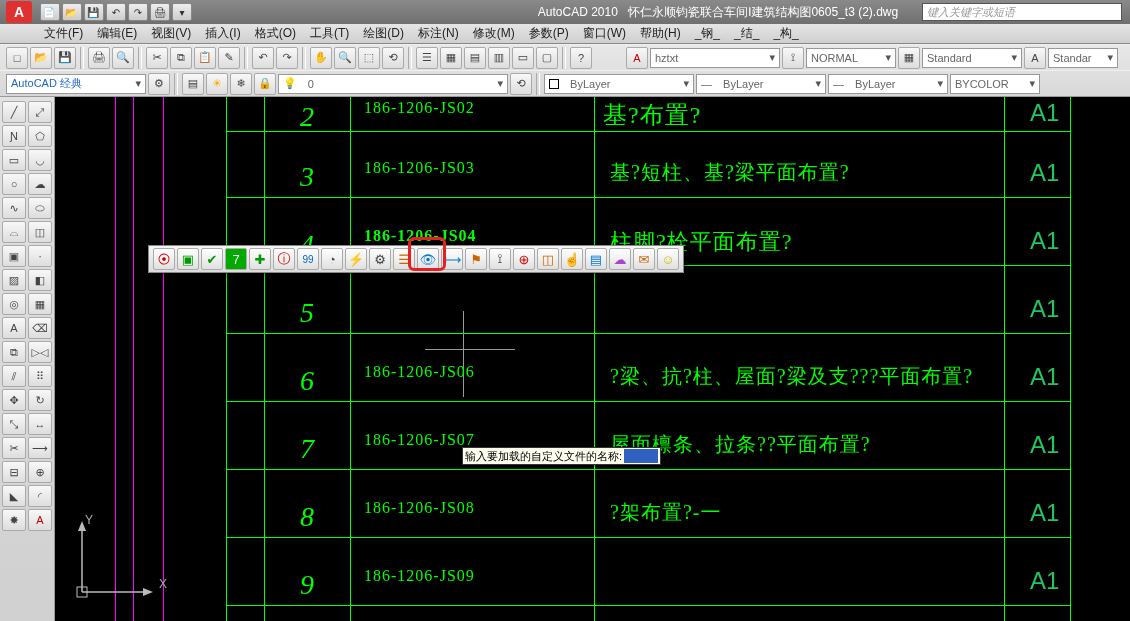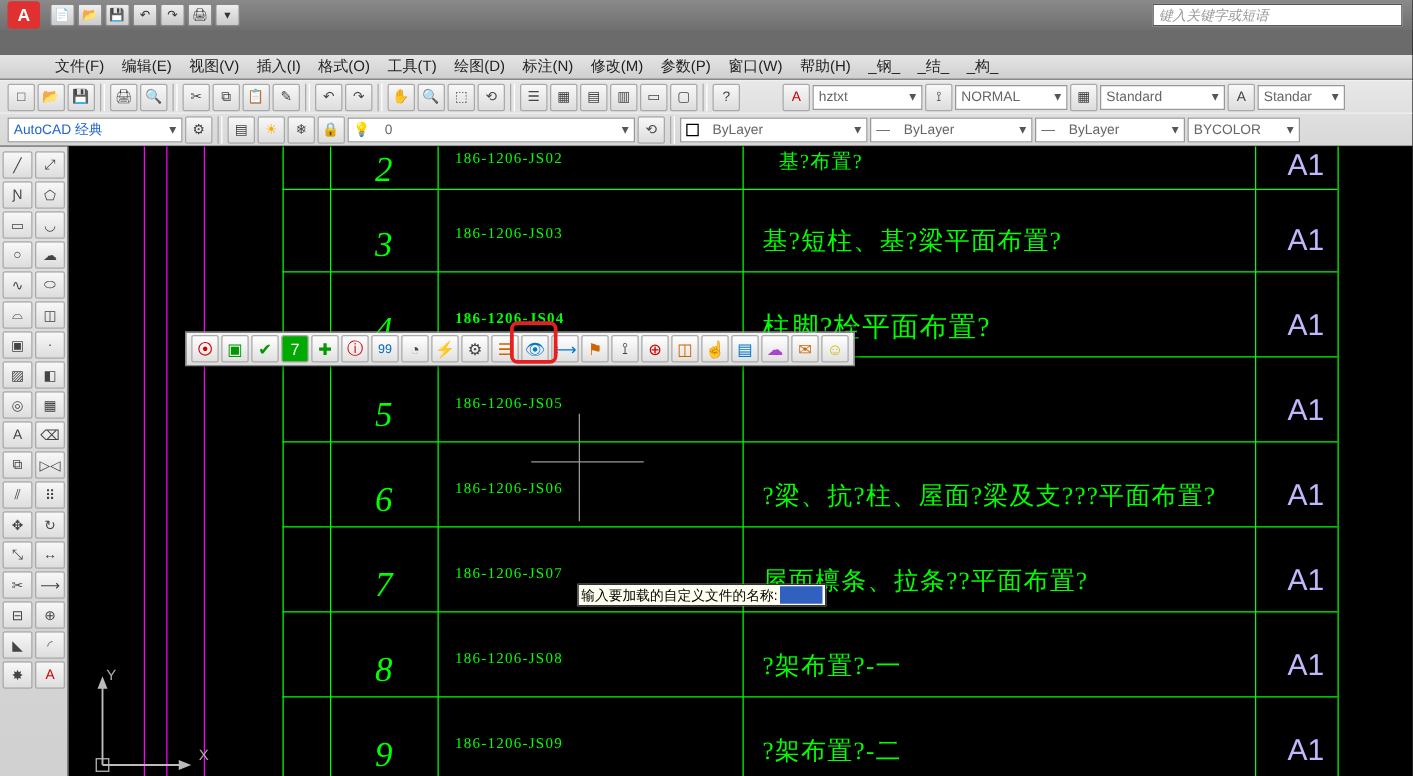--- a/index.html
+++ b/index.html
@@ -7,21 +7,21 @@
 
 
 .titlebar { height: 24px; background: linear-gradient(#8a8a8a,#6f6f6f); display: flex; align-items: center; padding: 0 6px; color: #fff; font-size: 12px; position: relative; }
 .app-logo { width: 26px; height: 22px; background: #e03030; border-radius: 3px; display:flex;align-items:center;justify-content:center;color:#fff;font-weight:bold;font-size:14px;margin-right:8px; }
 .title-tools { display:flex; gap:2px; margin-right: 120px; }
 .title-tools .tbtn { width:20px;height:18px;background:linear-gradient(#eee,#ccc);border:1px solid #888;border-radius:2px;font-size:10px;display:flex;align-items:center;justify-content:center;color:#333; }
 .title-text { flex:0 0 auto; margin: 0 auto; font-weight: normal; }
 .search-box { width:200px;height:18px;background:#fff;border:1px solid #555;font-size:11px;padding:0 4px;color:#999;font-style:italic;display:flex;align-items:center; position:absolute; right:8px; }
 
 
-.menubar { height: 20px; background: linear-gradient(#e5e5e5,#cfcfcf); display: flex; align-items: center; padding: 0 40px; gap: 6px; font-size: 12px; color: #222; border-bottom:1px solid #888;margin-top:20px; }
+.menubar { height: 20px; background: linear-gradient(#e5e5e5,#cfcfcf); display: flex; align-items: center; padding: 0 40px; gap: 6px; font-size: 12px; color: #222; border-bottom:1px solid #888; }
 .menubar span { padding: 0 4px; cursor:default; }
 
 
 .toolbars { background: linear-gradient(#e8e8e8,#d8d8d8); border-bottom: 1px solid #999; }
 .toolrow { height: 26px; display: flex; align-items: center; padding: 0 6px; gap: 2px; border-top:1px solid #f0f0f0; }
 .tbtn { width:22px;height:22px;background:linear-gradient(#f8f8f8,#ddd);border:1px solid #aaa;border-radius:2px;display:flex;align-items:center;justify-content:center;font-size:11px;color:#444; }
 .tsep { width:4px; height:22px; border-left:1px solid #aaa;border-right:1px solid #fff;margin:0 2px; }
 .tdrop { height:20px; background:#fff; border:1px solid #999; font-size:11px; padding: 0 4px; display:flex;align-items:center;gap:4px;color:#666; }
 .tdrop::after { content:"▾"; color:#555; margin-left:auto;}
 
@@ -31,23 +31,23 @@
 
 .left-tools { position:absolute; left:0; top:0; bottom:0; width:55px; background: linear-gradient(#e2e2e2,#d0d0d0); border-right:1px solid #999; display:flex; flex-direction:column; padding:4px 2px; gap:2px; }
 .left-tools .trow { display:flex; gap:2px; }
 .left-tools .tbtn { width:24px;height:22px; }
 
 
 .canvas { position:absolute; left:55px; top:0; right:0; bottom:0; background:#000; }
 
 
 .gline { position:absolute; background:#0f0; }
-.drawing-text { position:absolute; color:#0f0; font-size: 12px; font-family: "SimSun", serif; letter-spacing:1px; white-space: nowrap; }
+.drawing-text { position:absolute; color:#0f0; font-size: 16px; font-family: "SimSun", serif; letter-spacing:1px; white-space: nowrap; }
 .row-num { position:absolute; color:#0f0; font-size: 28px; font-family: "Times New Roman", serif; font-style: italic; }
-.a1 { position:absolute; color:#c4b5fd; font-size: 24px; font-family: Arial; }
+.a1 { position:absolute; color:#22c55e; font-size: 24px; font-family: Arial; }
 
 
 .float-tb { position:absolute; left:148px; top:148px; height:28px; background: linear-gradient(#f5f5f5,#dcdcdc); border: 1px solid #888; box-shadow: 2px 2px 4px rgba(0,0,0,0.4); display:flex;align-items:center;padding:0 4px;gap:2px; }
 .float-tb .tbtn { width:22px;height:22px;background:linear-gradient(#fff,#e0e0e0);border:1px solid #aaa;border-radius:2px;font-size:13px; }
 .float-tb .close { position:absolute;right:-2px;top:-10px;font-size:10px;color:#333; }
 
 
 .red-highlight { position:absolute; left:408px; top:140px; width:38px; height:34px; border: 3px solid #e62020; border-radius:6px; }
 
 
@@ -71,20 +71,23 @@
 <div class="titlebar">
   <div class="app-logo">A</div>
   <div class="title-tools">
     <div class="tbtn">📄</div>
     <div class="tbtn">📂</div>
     <div class="tbtn">💾</div>
     <div class="tbtn">↶</div>
     <div class="tbtn">↷</div>
     <div class="tbtn">🖨</div>
     <div class="tbtn">▾</div>
+  </div>
+  <div class="title-text">
+    <span>AutoCAD 2010</span>&nbsp;&nbsp;&nbsp;<span>怀仁永顺钧瓷联合车间Ⅰ建筑结构图0605_t3 (2).dwg</span>
   </div>
   <div class="search-box">键入关键字或短语</div>
 </div>
 
 <div class="menubar">
   <span>文件(F)</span>
   <span>编辑(E)</span>
   <span>视图(V)</span>
   <span>插入(I)</span>
   <span>格式(O)</span>
@@ -125,21 +128,21 @@
     <div class="tbtn">☰</div>
     <div class="tbtn">▦</div>
     <div class="tbtn">▤</div>
     <div class="tbtn">▥</div>
     <div class="tbtn">▭</div>
     <div class="tbtn">▢</div>
     <div class="tsep"></div>
     <div class="tbtn">?</div>
     <div style="flex:0 0 30px;"></div>
     <div class="tbtn" style="color:#c00;">A</div>
-    <div class="tdrop" style="width:88px;">hztxt</div>
+    <div class="tdrop" style="width:130px;">hztxt</div>
     <div class="tbtn">⟟</div>
     <div class="tdrop" style="width:90px;">NORMAL</div>
     <div class="tbtn">▦</div>
     <div class="tdrop" style="width:100px;">Standard</div>
     <div class="tbtn">A</div>
     <div class="tdrop" style="width:70px;">Standar</div>
   </div>
   <div class="toolrow">
     <div class="tdrop" style="width:140px;color:#26c;">AutoCAD 经典</div>
     <div class="tbtn">⚙</div>
@@ -264,48 +267,46 @@
       <div class="gline" style="left: 171px; top: 34px; width: 844px; height: 1px;"></div>
       <div class="gline" style="left: 171px; top: 100px; width: 844px; height: 1px;"></div>
       <div class="gline" style="left: 171px; top: 168px; width: 844px; height: 1px;"></div>
       <div class="gline" style="left: 171px; top: 236px; width: 844px; height: 1px;"></div>
       <div class="gline" style="left: 171px; top: 304px; width: 844px; height: 1px;"></div>
       <div class="gline" style="left: 171px; top: 372px; width: 844px; height: 1px;"></div>
       <div class="gline" style="left: 171px; top: 440px; width: 844px; height: 1px;"></div>
       <div class="gline" style="left: 171px; top: 508px; width: 844px; height: 1px;"></div>
       <div class="row-num" style="left: 245px; top: 4px;">2</div>
       <div class="drawing-text" style="left: 309px; top: 2px;">186-1206-JS02</div>
-      <div class="drawing-text" style="left: 568px; top: 2px; font-size: 16px; text-align: right;">基?布置?</div>
+      <div class="drawing-text" style="left: 548px; top: 2px; font-size: 24px; text-align: right;">基?布置?</div>
       <div class="a1" style="left: 975px; top: 2px;">A1</div>
       <div class="row-num" style="left: 245px; top: 64px;">3</div>
       <div class="drawing-text" style="left: 309px; top: 62px;">186-1206-JS03</div>
       <div class="drawing-text" style="left: 555px; top: 62px; font-size: 20px;">基?短柱、基?梁平面布置?</div>
       <div class="a1" style="left: 975px; top: 62px;">A1</div>
       <div class="row-num" style="left: 245px; top: 132px;">4</div>
       <div class="drawing-text" style="left: 309px; top: 130px; font-weight: bold;">186-1206-JS04</div>
       <div class="drawing-text" style="left: 555px; top: 130px; font-size: 22px; text-align: center;">柱脚?栓平面布置?</div>
       <div class="a1" style="left: 975px; top: 130px;">A1</div>
       <div class="row-num" style="left: 245px; top: 200px;">5</div>
-      <div class="drawing-text" style="left: 309px; top: 198px;">186-1206-JS05</div>
       <div class="a1" style="left: 975px; top: 198px;">A1</div>
       <div class="row-num" style="left: 245px; top: 268px;">6</div>
       <div class="drawing-text" style="left: 309px; top: 266px;">186-1206-JS06</div>
       <div class="drawing-text" style="left: 555px; top: 266px; font-size: 20px;">?梁、抗?柱、屋面?梁及支???平面布置?</div>
       <div class="a1" style="left: 975px; top: 266px;">A1</div>
       <div class="row-num" style="left: 245px; top: 336px;">7</div>
       <div class="drawing-text" style="left: 309px; top: 334px;">186-1206-JS07</div>
       <div class="drawing-text" style="left: 555px; top: 334px; font-size: 20px;">屋面檩条、拉条??平面布置?</div>
       <div class="a1" style="left: 975px; top: 334px;">A1</div>
       <div class="row-num" style="left: 245px; top: 404px;">8</div>
       <div class="drawing-text" style="left: 309px; top: 402px;">186-1206-JS08</div>
       <div class="drawing-text" style="left: 555px; top: 402px; font-size: 20px;">?架布置?-一</div>
       <div class="a1" style="left: 975px; top: 402px;">A1</div>
       <div class="row-num" style="left: 245px; top: 472px;">9</div>
       <div class="drawing-text" style="left: 309px; top: 470px; text-align: right;">186-1206-JS09</div>
-      <div class="drawing-text" style="left: 555px; top: 470px; font-size: 20px;">?架布置?-二</div>
       <div class="a1" style="left: 975px; top: 470px;">A1</div>
     </div>
 
   <div class="float-tb">
     <div class="tbtn" style="color:#c00;">⦿</div>
     <div class="tbtn" style="color:#090;">▣</div>
     <div class="tbtn" style="color:#090;">✔</div>
     <div class="tbtn" style="background:#0a0;color:#fff;">7</div>
     <div class="tbtn" style="color:#090;">✚</div>
     <div class="tbtn" style="color:#c00;">ⓘ</div>

